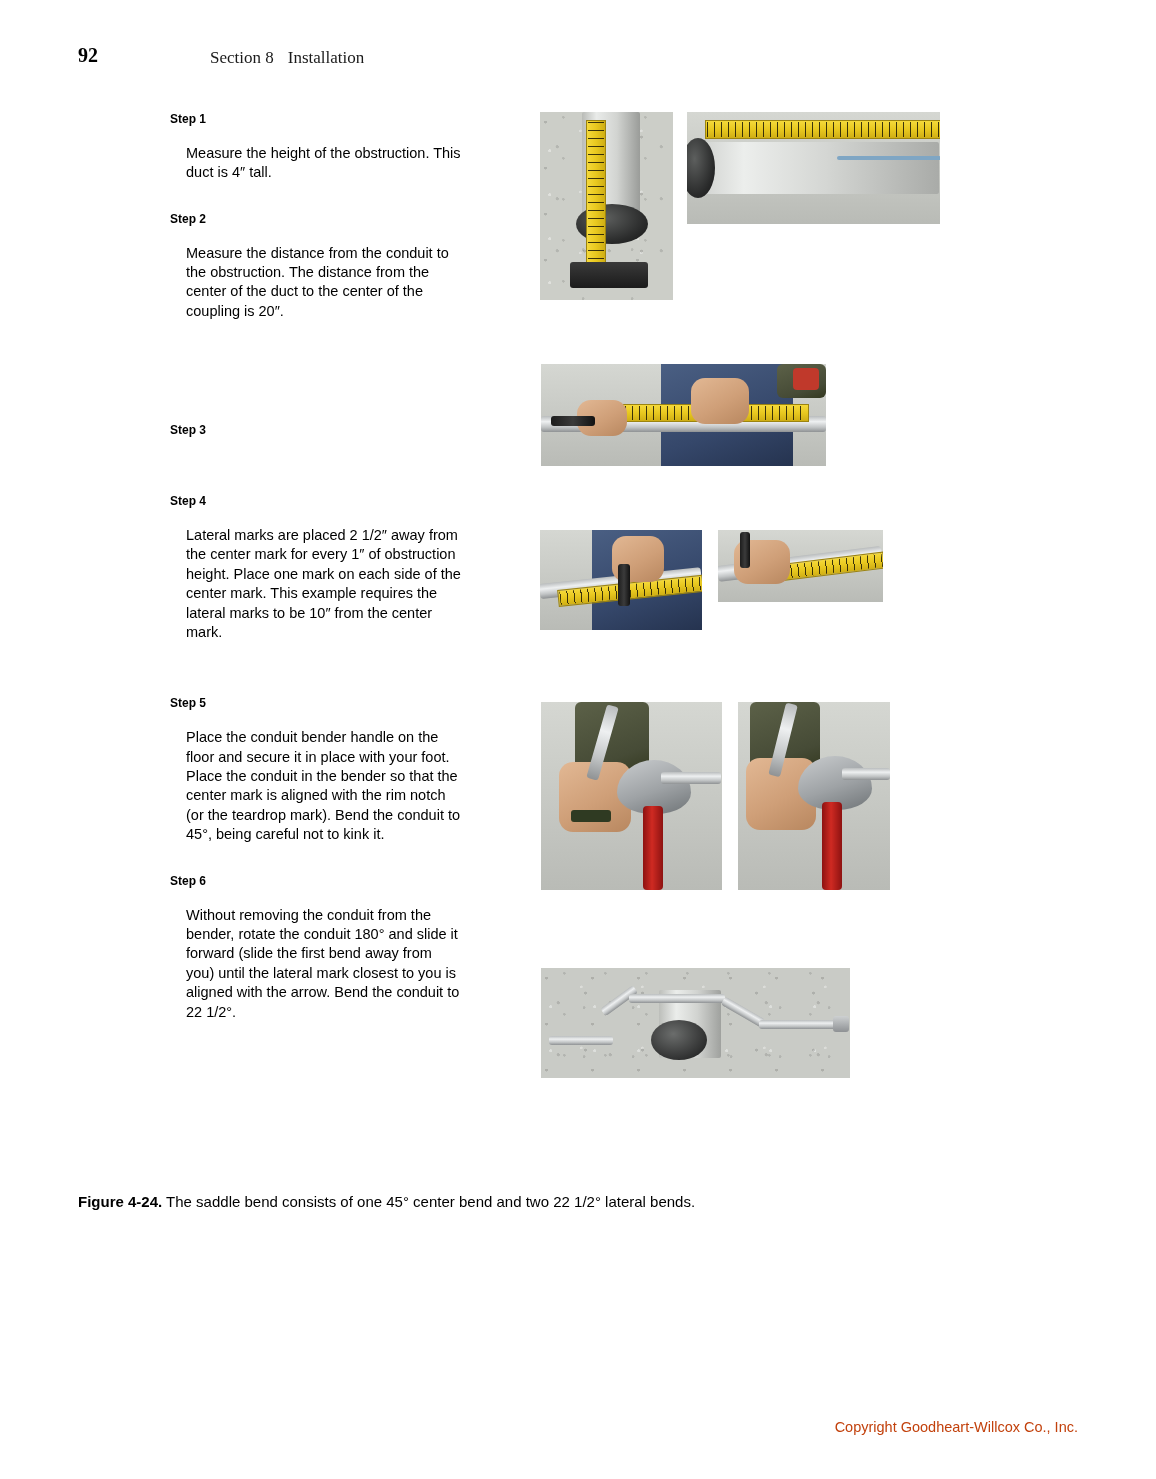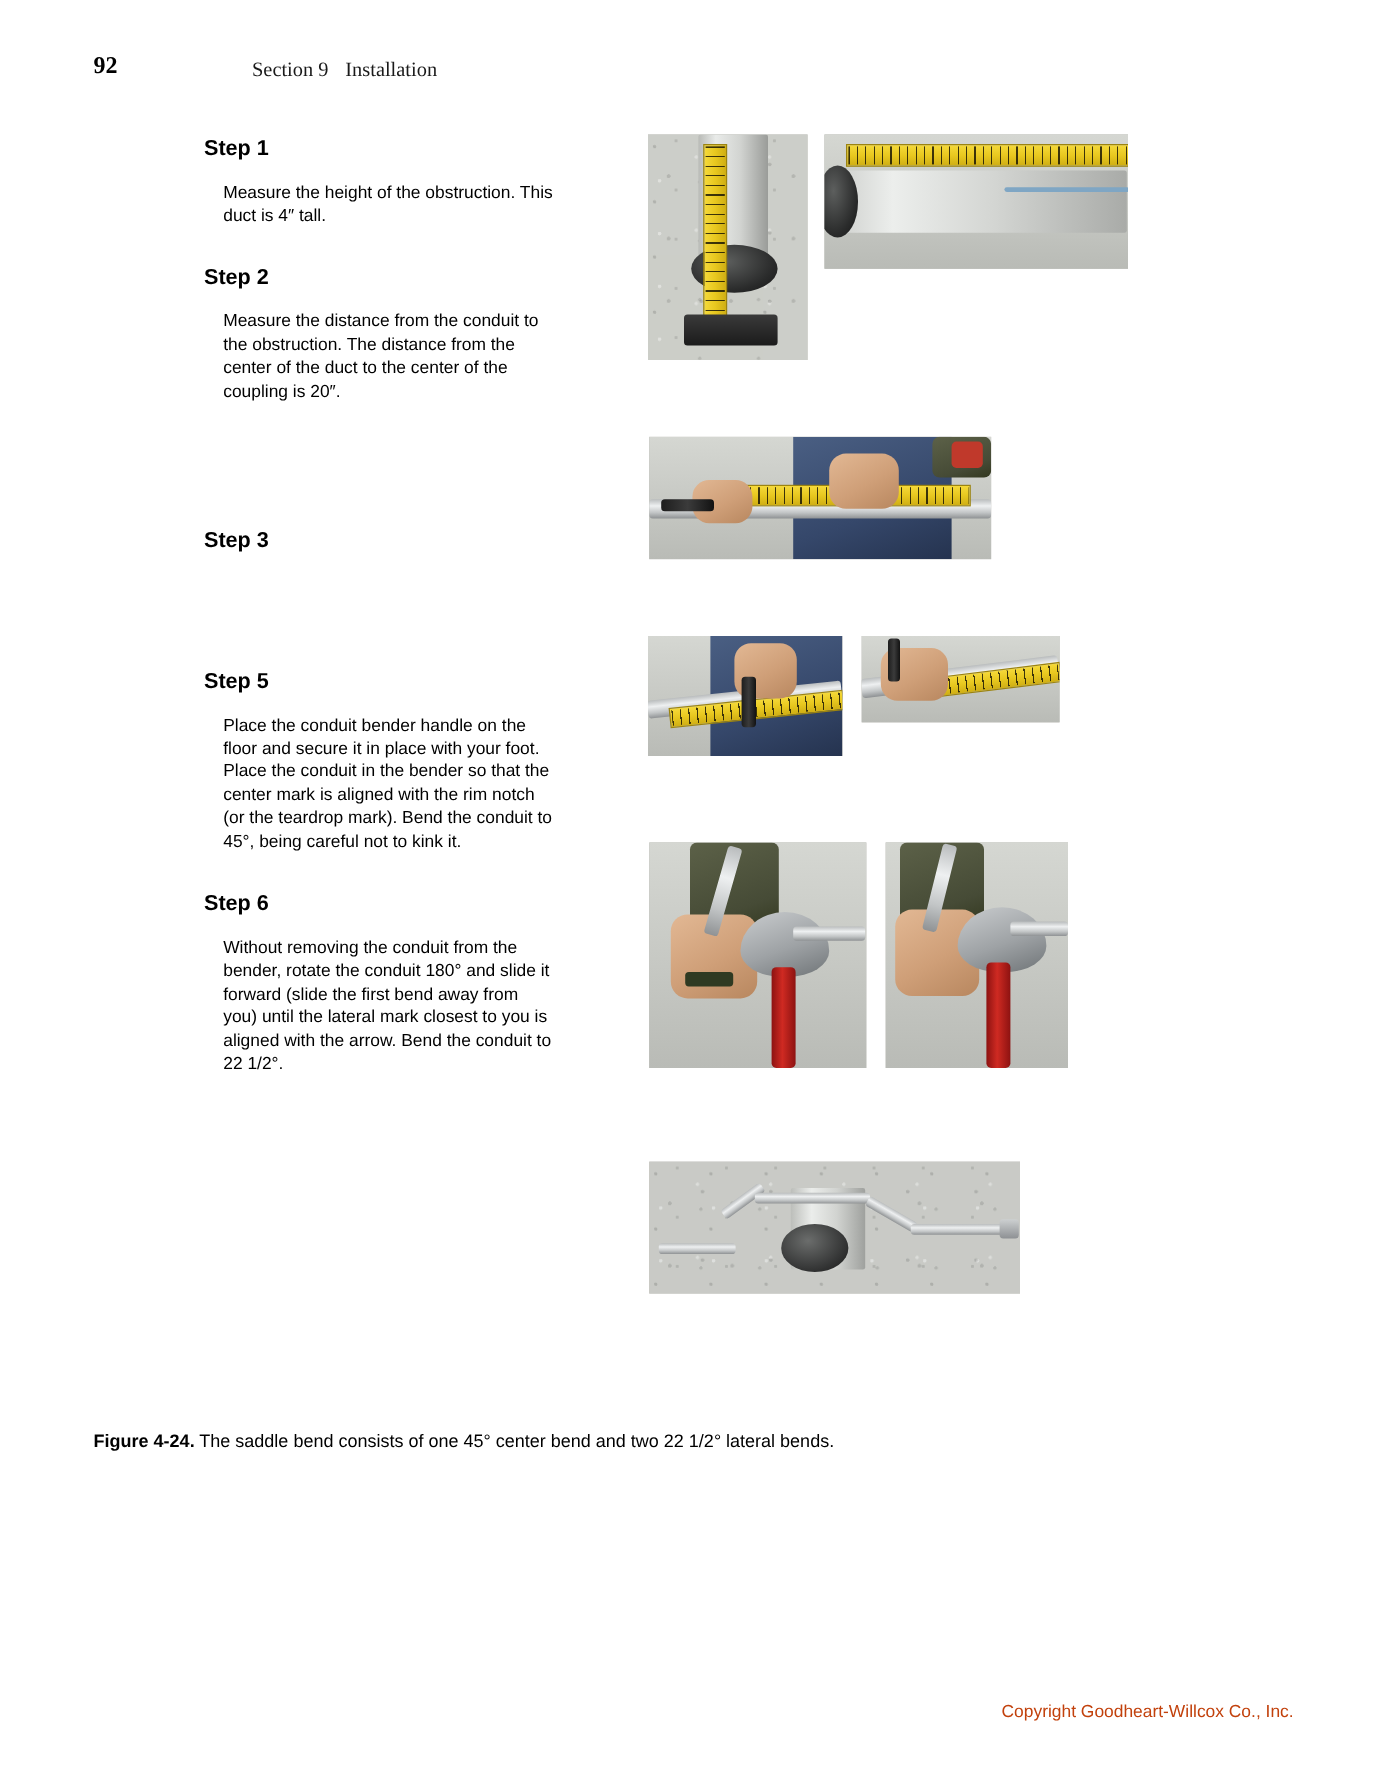--- a/index.html
+++ b/index.html
@@ -51,21 +51,21 @@
   .steps-col {
     position: absolute;
     left: 170px;
     top: 112px;
     width: 310px;
   }
   .step-block {
     margin-bottom: 0;
   }
   .step-title {
-    font-size: 18px;
+    font-size: 12px;
     font-weight: bold;
     line-height: 1.32;
     margin: 0 0 1px 0;
   }
   .step-body {
     font-size: 14.5px;
     line-height: 1.34;
     margin: 16px;
     text-align: left;
   }
@@ -196,21 +196,21 @@
     font-size: 14.5px;
     color: #c2410c;
   }
 </style>
 </head>
 <body>
 
 <div class="page-header">
   <div class="page-number">92</div>
   <div class="running-head">
-    <span>Section 9</span><span class="rh-sep"></span><span>Installation</span>
+    <span>Section 8</span><span class="rh-sep"></span><span>Installation</span>
   </div>
 </div>
 
 <div class="steps-col">
 
   <div class="step-block">
     <p class="step-title">Step 1</p>
     <p class="step-body">Measure the height of the obstruction. This duct is 4″ tall.</p>
   </div>
   <div class="gap-s"></div>
@@ -219,20 +219,24 @@
     <p class="step-title">Step 2</p>
     <p class="step-body">Measure the distance from the conduit to the obstruction. The distance from the center of the duct to the center of the coupling is 20″.</p>
   </div>
   <div class="gap-m"></div>
 
   <div class="step-block">
     <p class="step-title">Step 3</p>
   </div>
   <div class="gap-l"></div>
 
+  <div class="step-block">
+    <p class="step-title">Step 4</p>
+    <p class="step-body">Lateral marks are placed 2 1/2″ away from the center mark for every 1″ of obstruction height. Place one mark on each side of the center mark. This example requires the lateral marks to be 10″ from the center mark.</p>
+  </div>
   <div class="gap-xl"></div>
 
   <div class="step-block">
     <p class="step-title">Step 5</p>
     <p class="step-body">Place the conduit bender handle on the floor and secure it in place with your foot. Place the conduit in the bender so that the center mark is aligned with the rim notch (or the teardrop mark). Bend the conduit to 45°, being careful not to kink it.</p>
   </div>
   <div class="gap-s"></div>
 
   <div class="step-block">
     <p class="step-title">Step 6</p>

